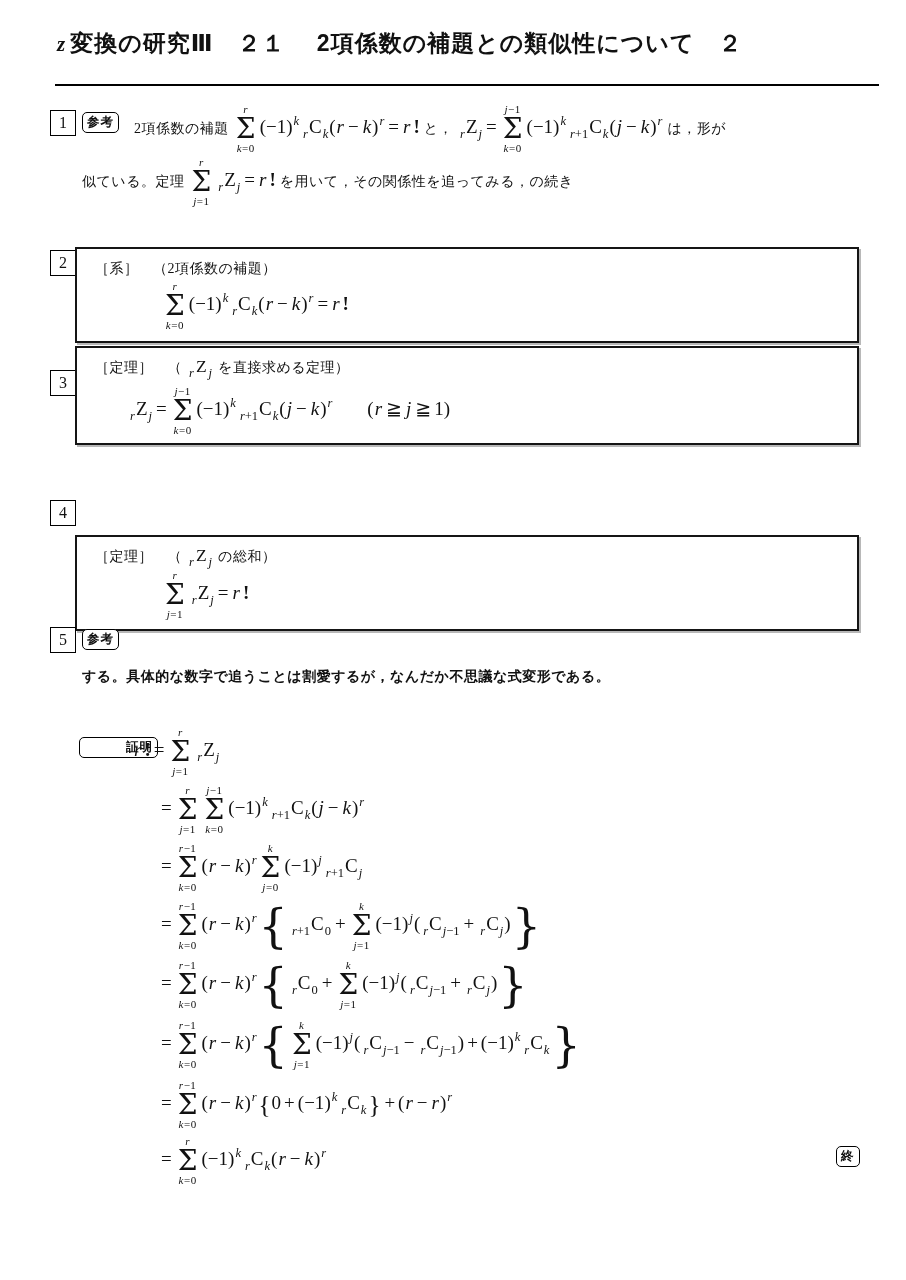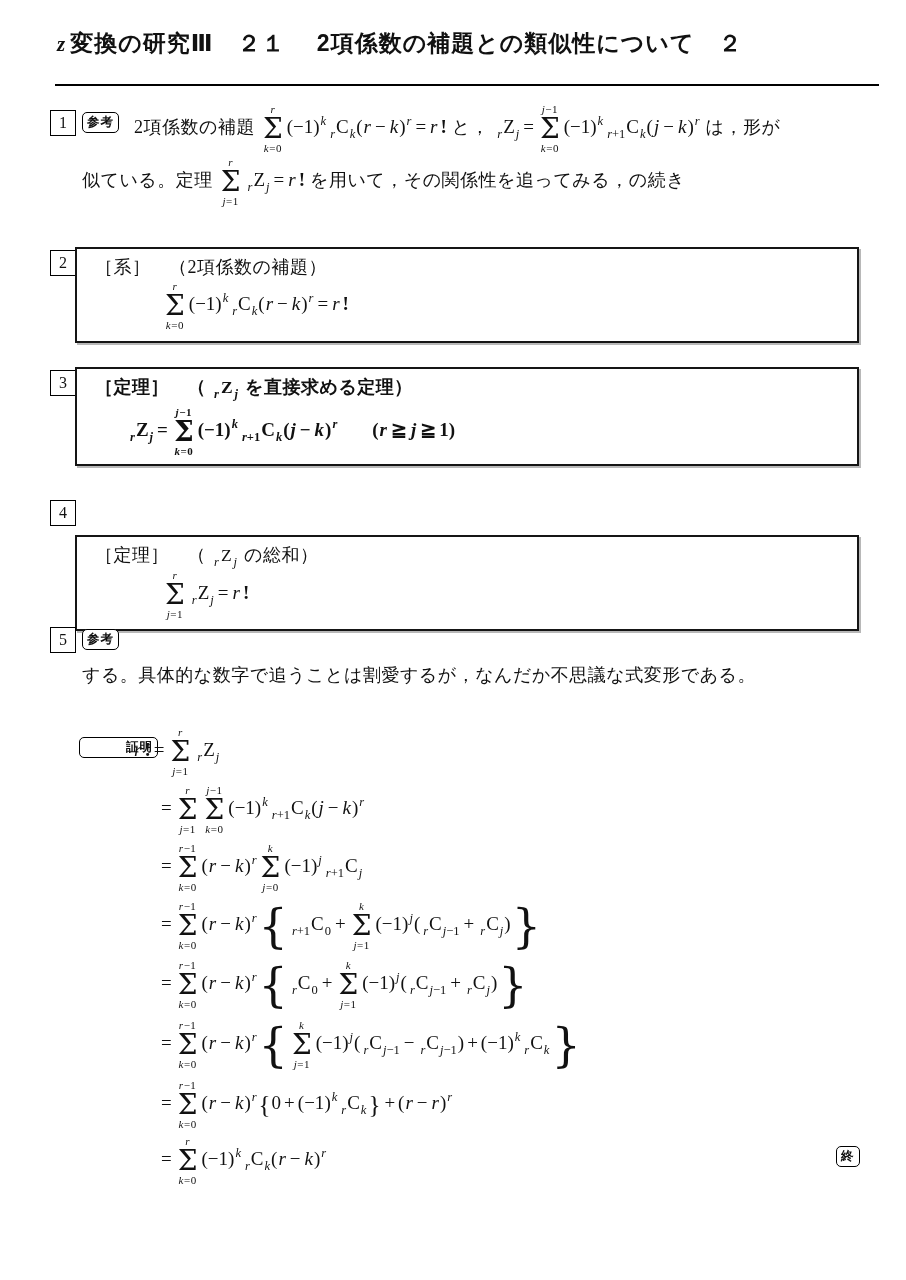--- a/index.html
+++ b/index.html
@@ -15,21 +15,21 @@
           display:flex;align-items:center;justify-content:center;font-size:16px;background:#fff;}
   .badge{position:absolute;border:1.5px solid #000;border-radius:5px;padding:1px 4px;
          font-size:12.5px;font-weight:600;letter-spacing:1px;
          font-family:"Liberation Sans","DejaVu Sans",sans-serif;background:#fff;}
   
   .secbox{position:absolute;left:75px;width:780px;border:2px solid #151515;background:#fff;
           box-shadow:2px 2px 0 rgba(0,0,0,0.28);}
   .headline{position:absolute;left:18px;top:7px;white-space:pre;font-size:17.5px;letter-spacing:1px;line-height:1.3;}
   
   .mathline{position:absolute;white-space:pre;font-size:19px;line-height:1.25;transform:translateY(-50%);}
-  .jp{font-size:18px;letter-spacing:0.5px;}
+  .jp{font-size:14px;letter-spacing:0.5px;}
   .v{font-style:italic;margin:0 1px;}
   .it{font-style:italic;}
   .rm{margin-left:1px;}
   .o{}
   .op{margin:0 3px;}
   .bang{font-weight:bold;margin-left:2px;}
   .sup{font-size:12.5px;position:relative;top:-8px;margin:0 1px;}
   .sub{font-size:12.5px;position:relative;top:5px;margin:0 1px;}
   .pre{font-size:12.5px;position:relative;top:5px;margin-left:3px;}
   .sum{display:inline-flex;flex-direction:column;align-items:center;vertical-align:middle;
@@ -37,26 +37,26 @@
   .sum .lim{font-size:11px;line-height:1.15;letter-spacing:0.5px;}
   .sum .sig{font-size:28px;line-height:0.95;font-family:"DejaVu Serif",serif;}
   .brace{font-size:46px;font-weight:400;line-height:1;vertical-align:middle;
          font-family:"DejaVu Serif",serif;margin:0 1px;}
   .mb{font-size:25px;vertical-align:middle;line-height:1;margin:0 1px;}
   
   .t-s1num{top:110px;} .t-s1badge{top:112px;left:82px;}
   .l11{top:129px;left:134px;} .l12{top:182px;left:82px;}
   .t-s2num{top:250px;} .s2box{top:247px;height:92px;text-decoration:underline;}
   .f2{top:57px;left:85px;}
-  .t-s3num{top:370px;} .s3box{top:367px;height:95px;font-weight:bold;}
+  .t-s3num{top:370px;} .s3box{top:346px;height:95px;}
   .f3{top:63px;left:50px;}
   .t-s4num{top:500px;} .s4box{top:497px;height:92px;margin-top:38px;}
   .f4{top:58px;left:85px;}
   .t-s5num{top:627px;} .t-s5badge{top:629px;left:82px;}
-  .l51{top:641px;left:134px;} .l52{top:675px;left:82px;}
+  .l51{top:641px;left:134px;} .l52{top:675px;left:82px;font-weight:bold;}
   .t-pbadge{top:737px;left:79px;padding-left:46px;}
   .p1{top:752px;left:133px;}
   .p2{top:810px;left:158px;}
   .p3{top:868px;left:158px;}
   .p4{top:926px;left:158px;}
   .p5{top:985px;left:158px;}
   .p6{top:1045px;left:158px;}
   .p7{top:1105px;left:158px;}
   .p8{top:1161px;left:158px;}
   .t-endbadge{top:1146px;left:836px;}

